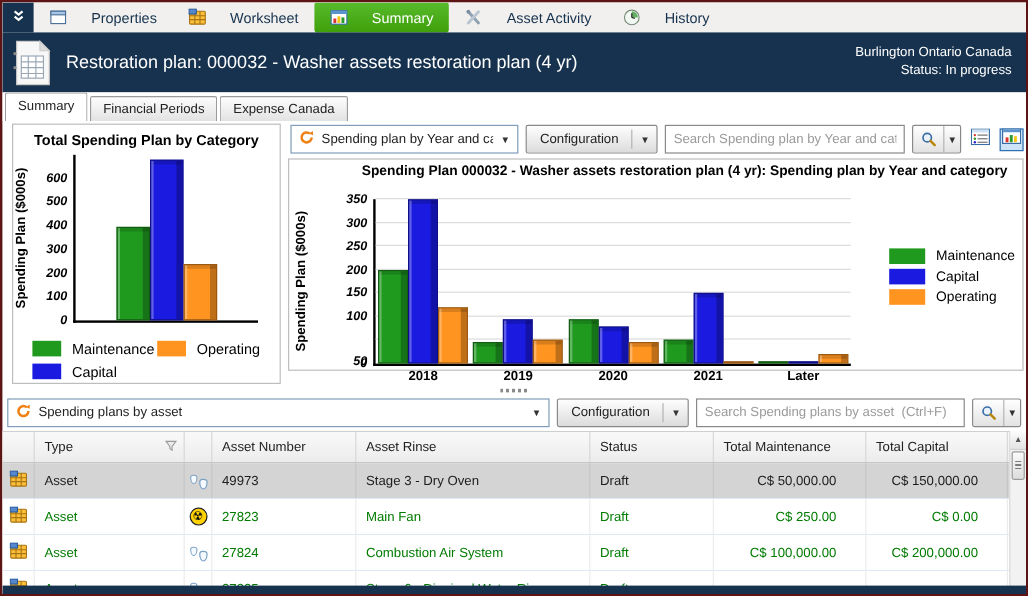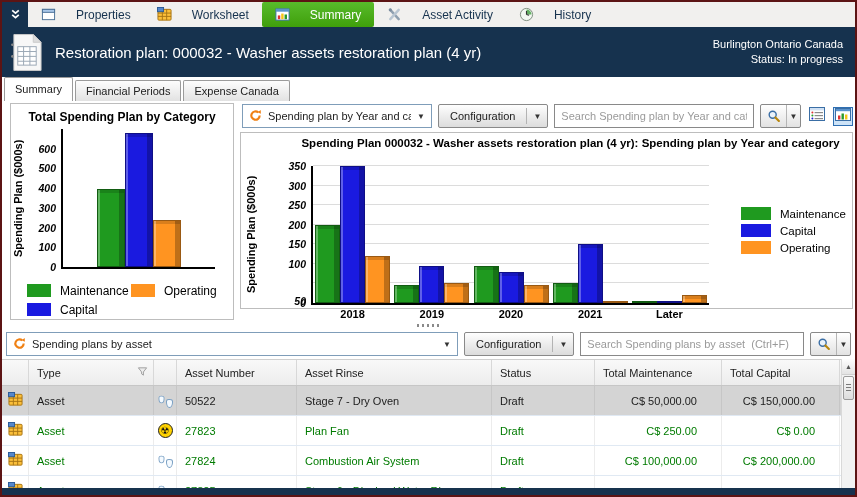--- a/index.html
+++ b/index.html
@@ -423,40 +423,40 @@
                 <rect x="0.5" y="0.5" width="6.5" height="4.5" fill="#5588cc" stroke="#2a5a96"></rect>
               </svg></span>
           </div>
           <div class="td c1">Asset</div>
           <div class="td c2">
             <span class="drops">
               <i></i>
               <i></i>
             </span>
           </div>
-          <div class="td c3">50522</div>
-          <div class="td c4">Stage 7 - Dry Oven</div>
+          <div class="td c3">49973</div>
+          <div class="td c4">Stage 3 - Dry Oven</div>
           <div class="td c5">Draft</div>
           <div class="td c6 num">C$ 50,000.00</div>
           <div class="td c7 num">C$ 150,000.00</div>
         </div>
         <div class="trow">
           <div class="td c0">
             <span><svg width="15" height="15" viewBox="0 0 16 16">
                 <rect x="1" y="2.5" width="14" height="11.5" rx="1" fill="#fbbf3a" stroke="#a87414"></rect>
                 <path d="M1 6.5h14M1 10h14M5.7 2.5v11.5M10.3 2.5v11.5" stroke="#a87414" stroke-width="1"></path>
                 <rect x="0.5" y="0.5" width="6.5" height="4.5" fill="#5588cc" stroke="#2a5a96"></rect>
               </svg></span>
           </div>
           <div class="td c1">Asset</div>
           <div class="td c2">
             <span class="rad">☢</span>
           </div>
           <div class="td c3">27823</div>
-          <div class="td c4">Plan Fan</div>
+          <div class="td c4">Main Fan</div>
           <div class="td c5">Draft</div>
           <div class="td c6 num">C$ 250.00</div>
           <div class="td c7 num">C$ 0.00</div>
         </div>
         <div class="trow">
           <div class="td c0">
             <span><svg width="15" height="15" viewBox="0 0 16 16">
                 <rect x="1" y="2.5" width="14" height="11.5" rx="1" fill="#fbbf3a" stroke="#a87414"></rect>
                 <path d="M1 6.5h14M1 10h14M5.7 2.5v11.5M10.3 2.5v11.5" stroke="#a87414" stroke-width="1"></path>
                 <rect x="0.5" y="0.5" width="6.5" height="4.5" fill="#5588cc" stroke="#2a5a96"></rect>

